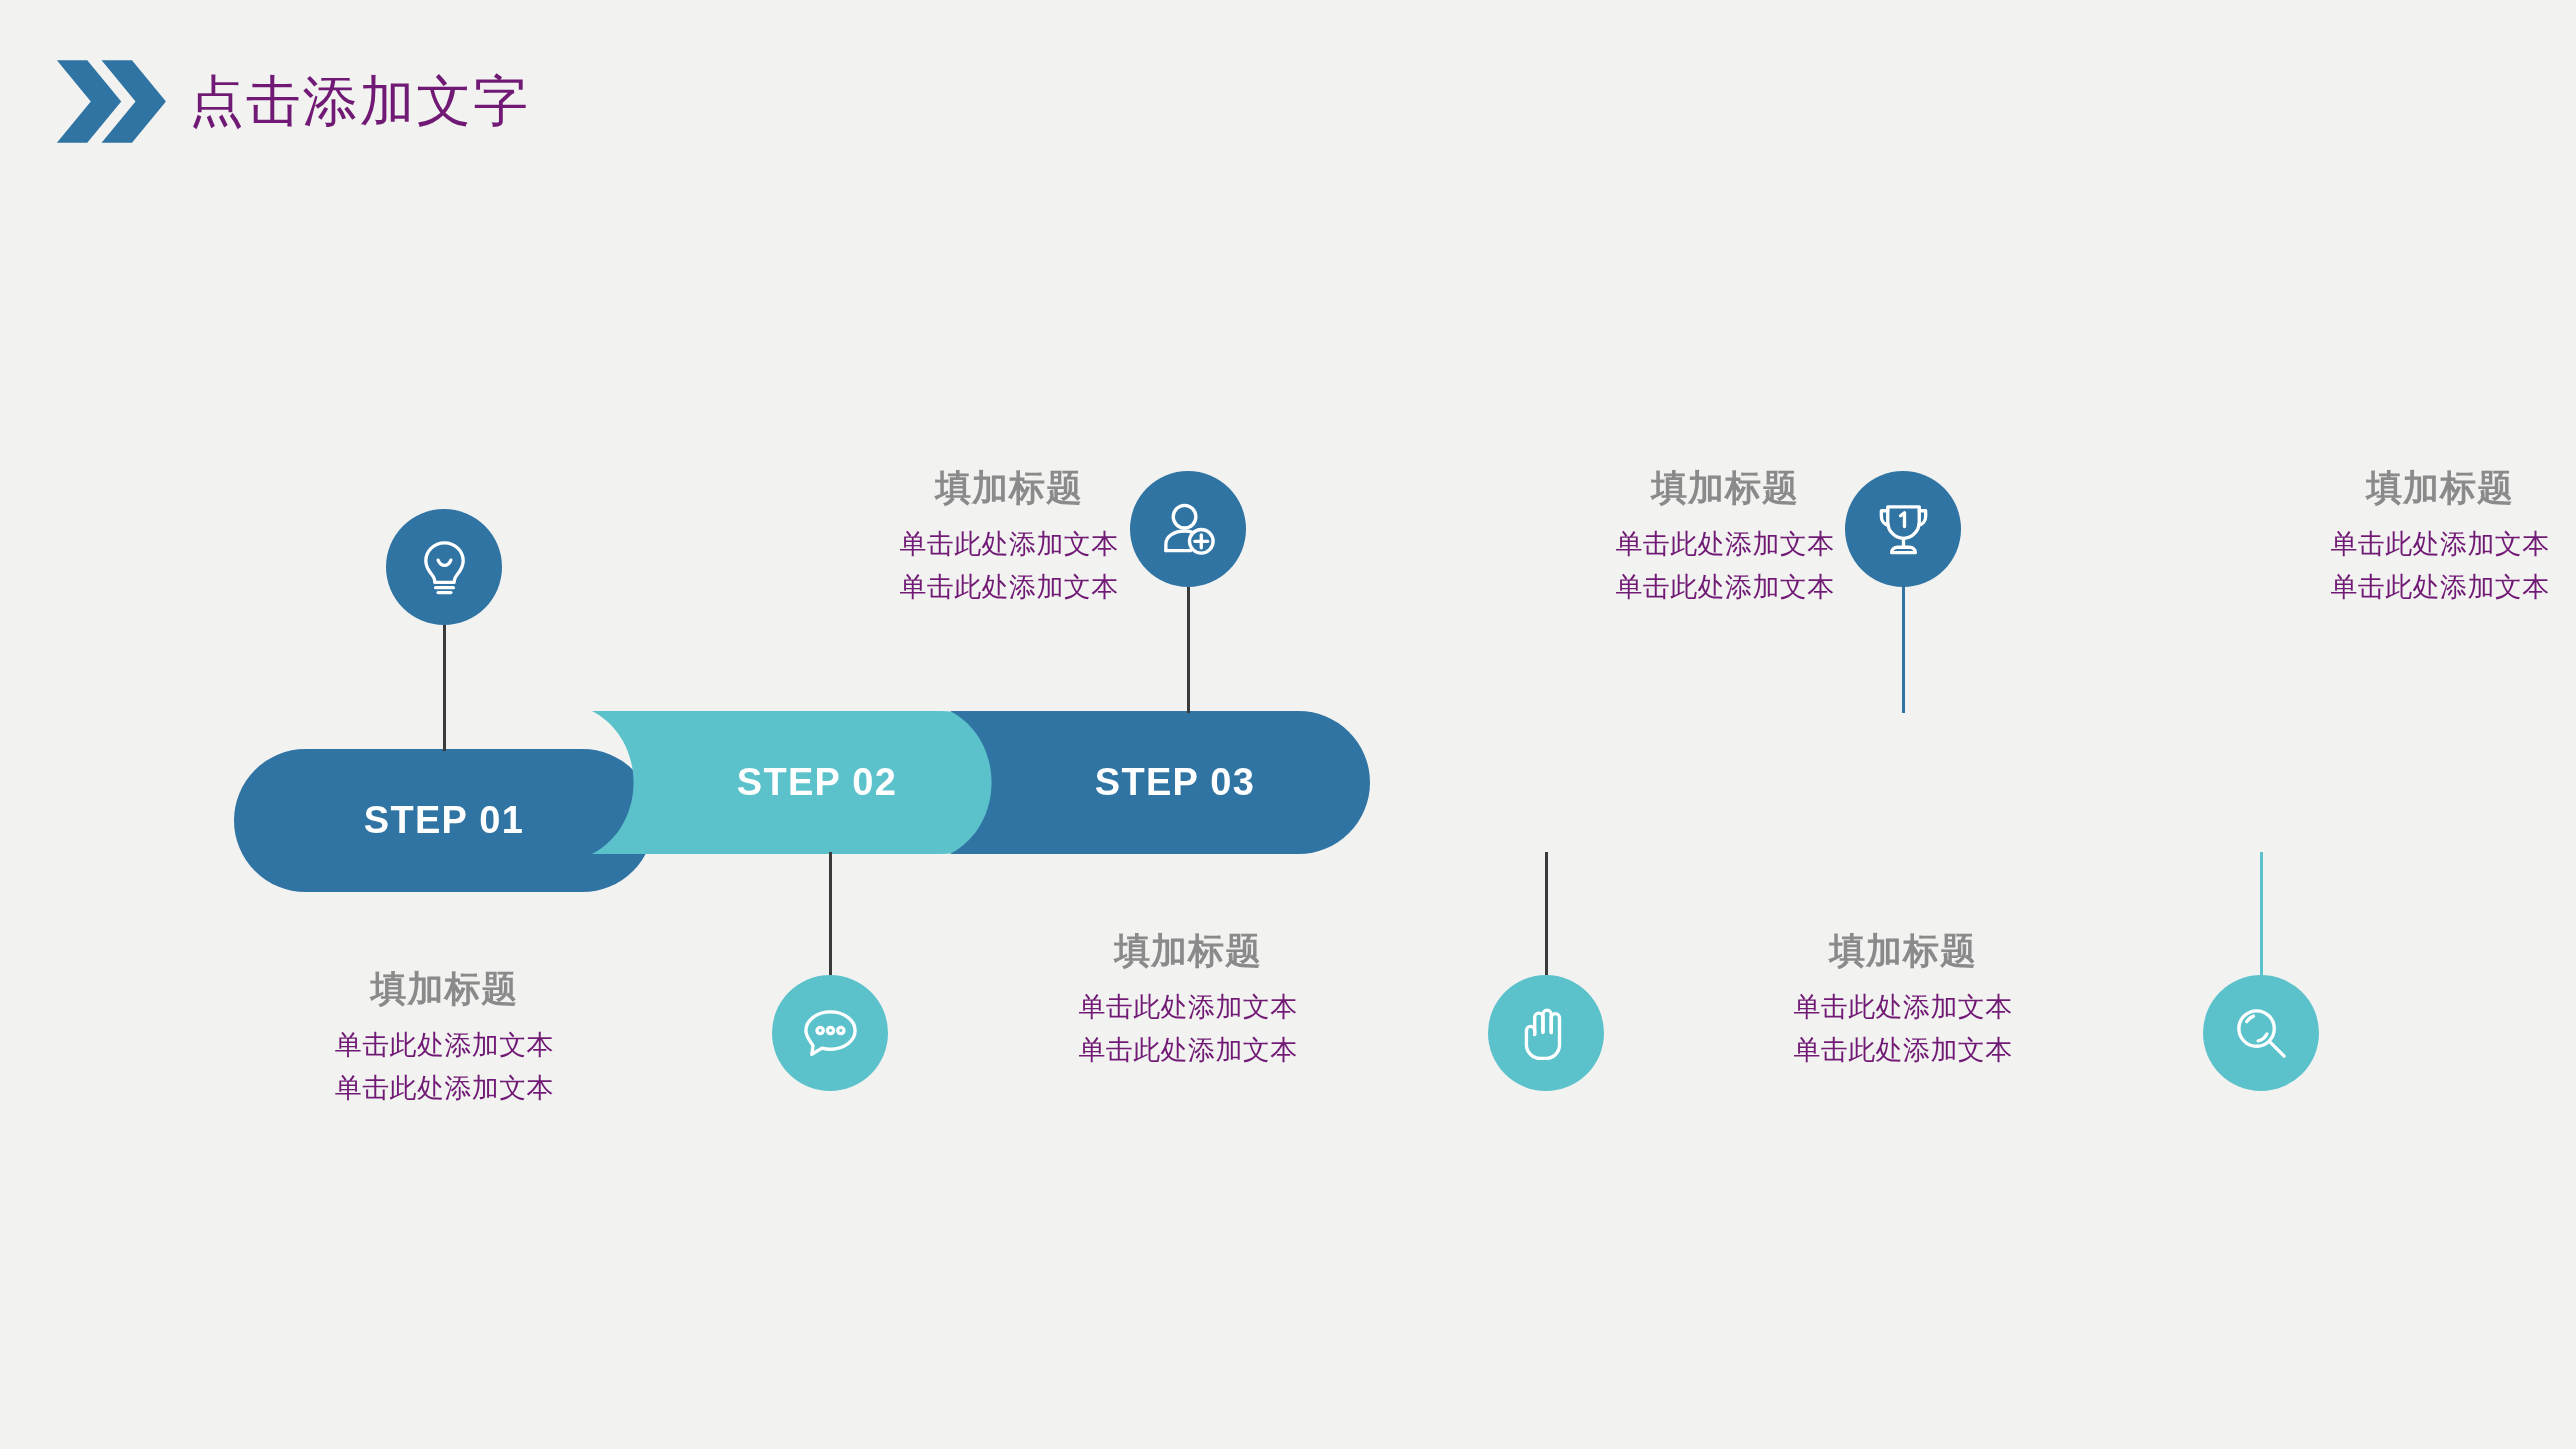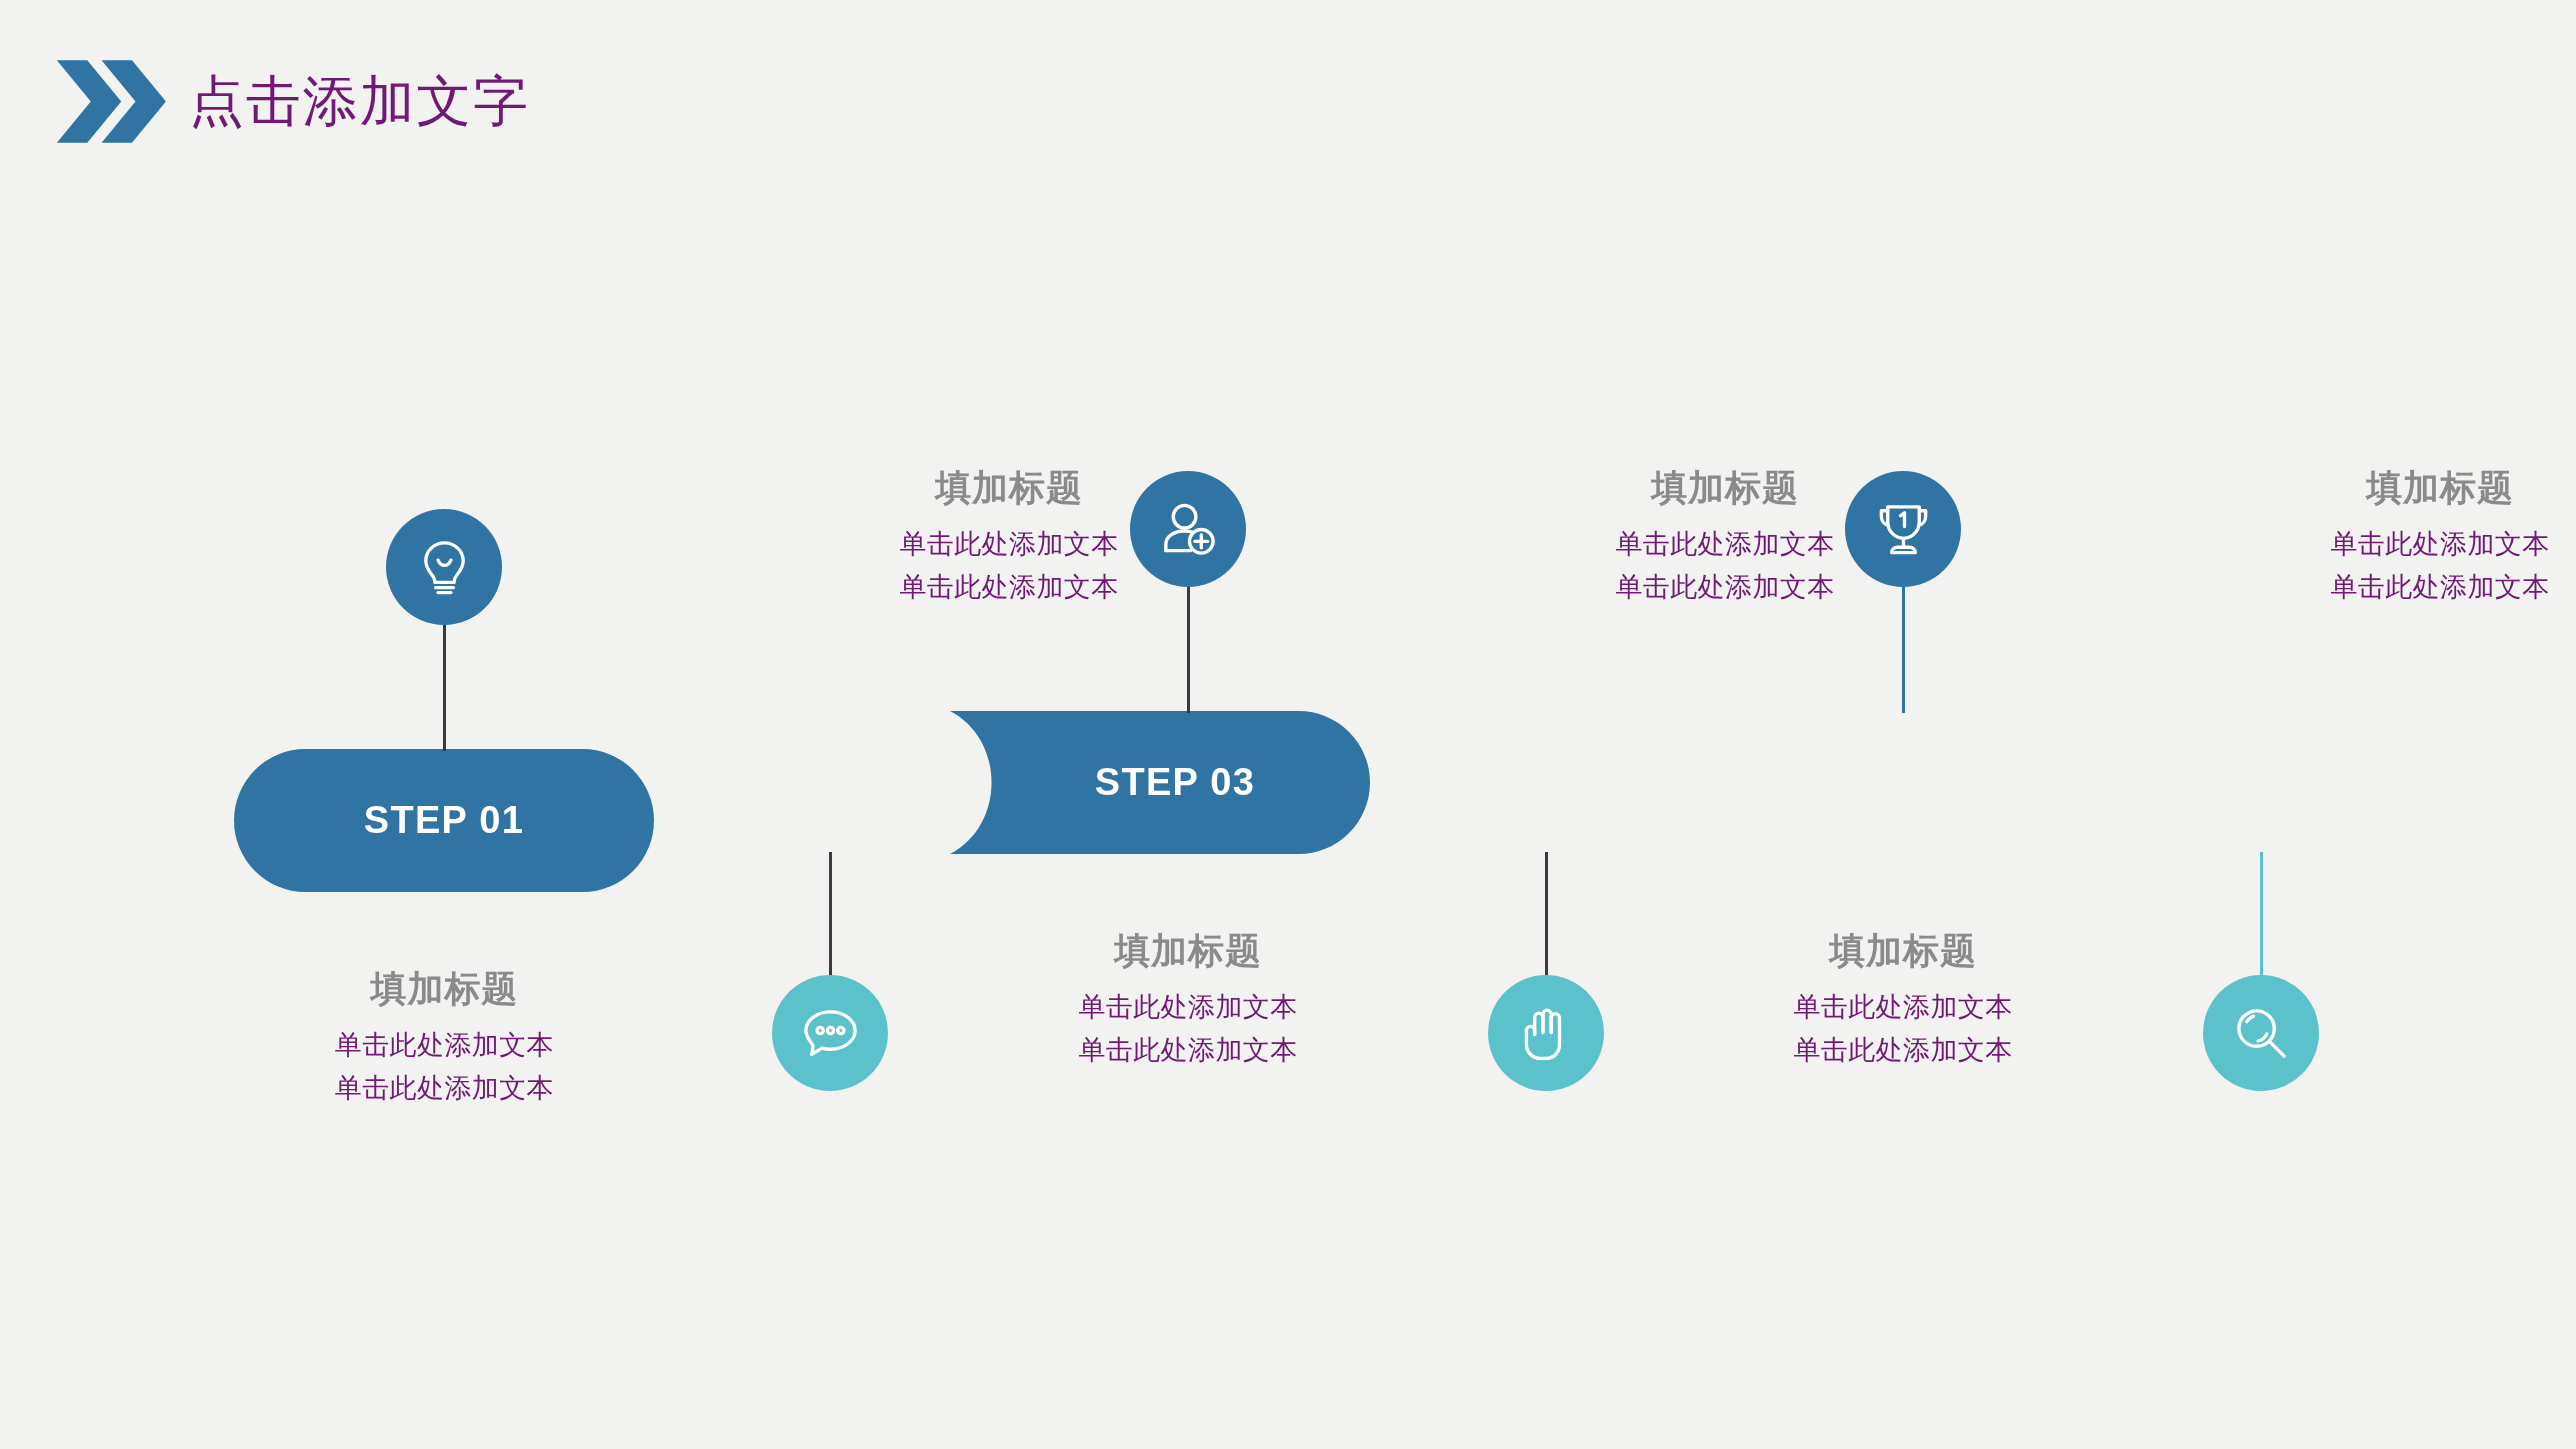--- a/index.html
+++ b/index.html
@@ -168,20 +168,26 @@
       <line x1="25.5" y1="57.5" x2="38.5" y2="57.5"></line>
     </svg>
       </div>
       <div class="text-block down" style="left: 13.4px;">
         <div class="tb-heading">填加标题</div>
      <div class="tb-line">单击此处添加文本</div>
      <div class="tb-line">单击此处添加文本</div>
       </div>
     </div>
     <div class="step-group" style="left: 592px;">
+      <div class="step-banner">
+        <svg viewBox="0 0 470 160" preserveAspectRatio="none">
+       <path d="M 0 0 H 390 A 80 80 0 0 1 390 160 H 0 C 62 128, 62 32, 0 0 Z" fill="#5bc2cb"></path>
+     </svg>
+     <div class="step-label">STEP 02</div>
+      </div>
       <div class="connector down" style="left: 237px; background: rgb(59, 59, 59);"></div>
       <div class="icon-bubble down" style="left: 180px; background: rgb(91, 194, 203);">
     <svg viewBox="0 0 64 64" fill="none" stroke="#ffffff" stroke-width="3.4" stroke-linecap="round" stroke-linejoin="round">
       <path d="M32 10 c13.8 0 25 8.5 25 19 0 10.5-11.2 19-25 19 -3 0-5.9-.4-8.6-1.2 l-10.4 6.3 1.3-8.6 C12.2 40.9 7 35.4 7 29 7 18.5 18.2 10 32 10 Z"></path>
       <circle cx="21.5" cy="29" r="3.2"></circle>
       <circle cx="32" cy="29" r="3.2"></circle>
       <circle cx="42.5" cy="29" r="3.2"></circle>
     </svg>
       </div>
       <div class="text-block up" style="left: 220px;">

